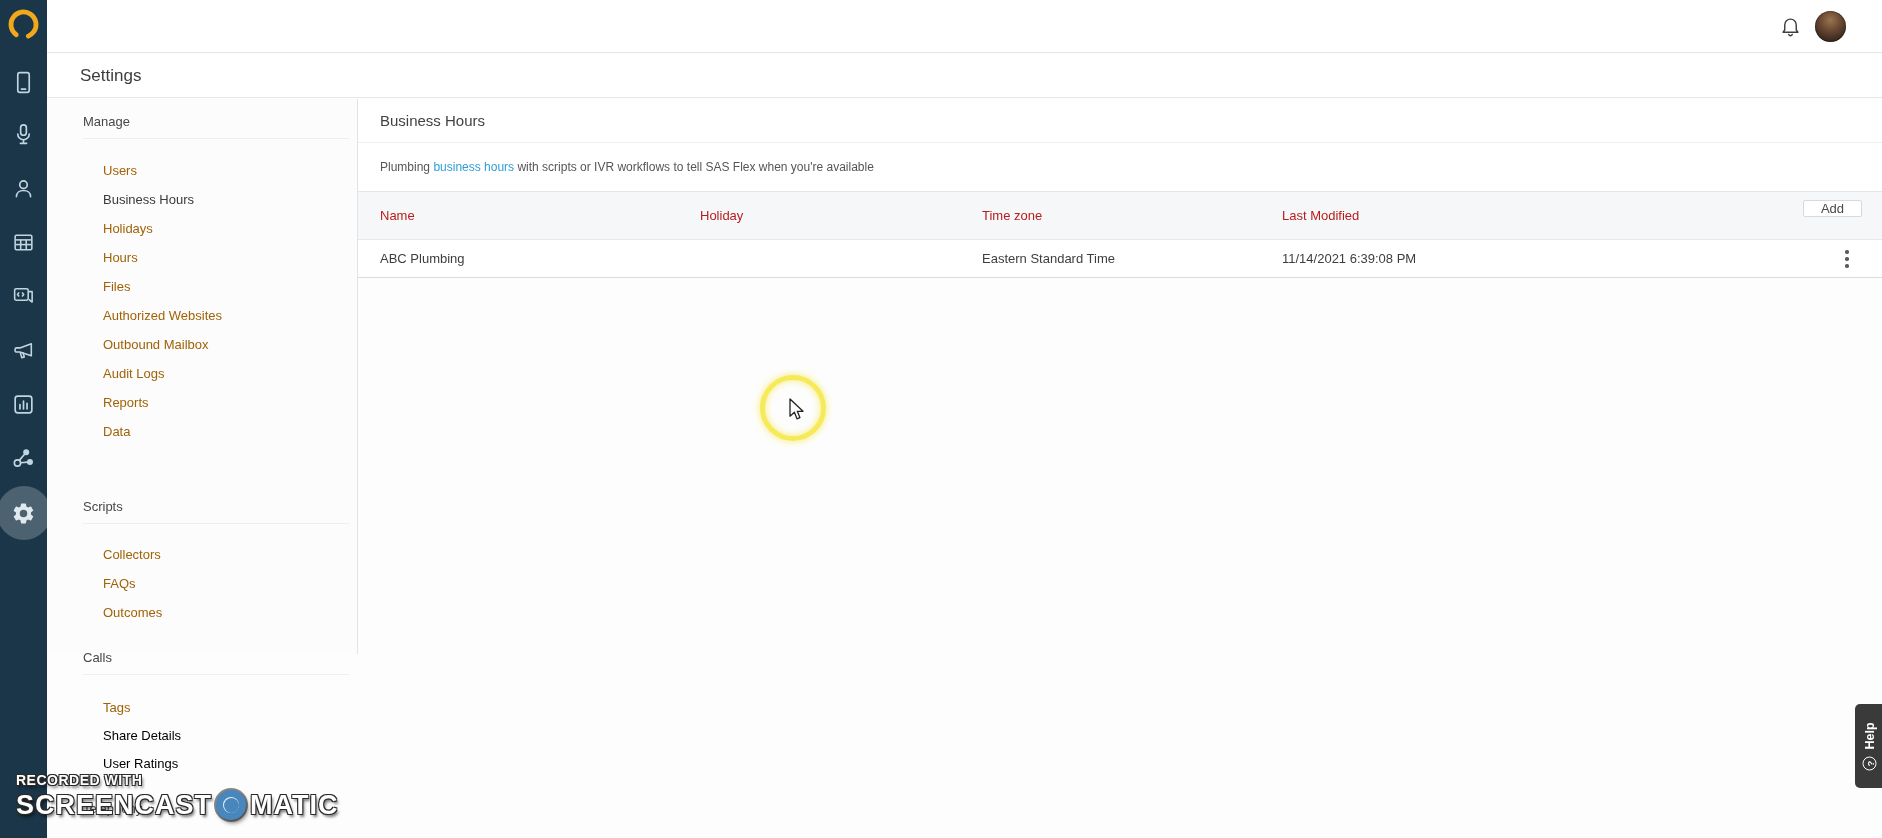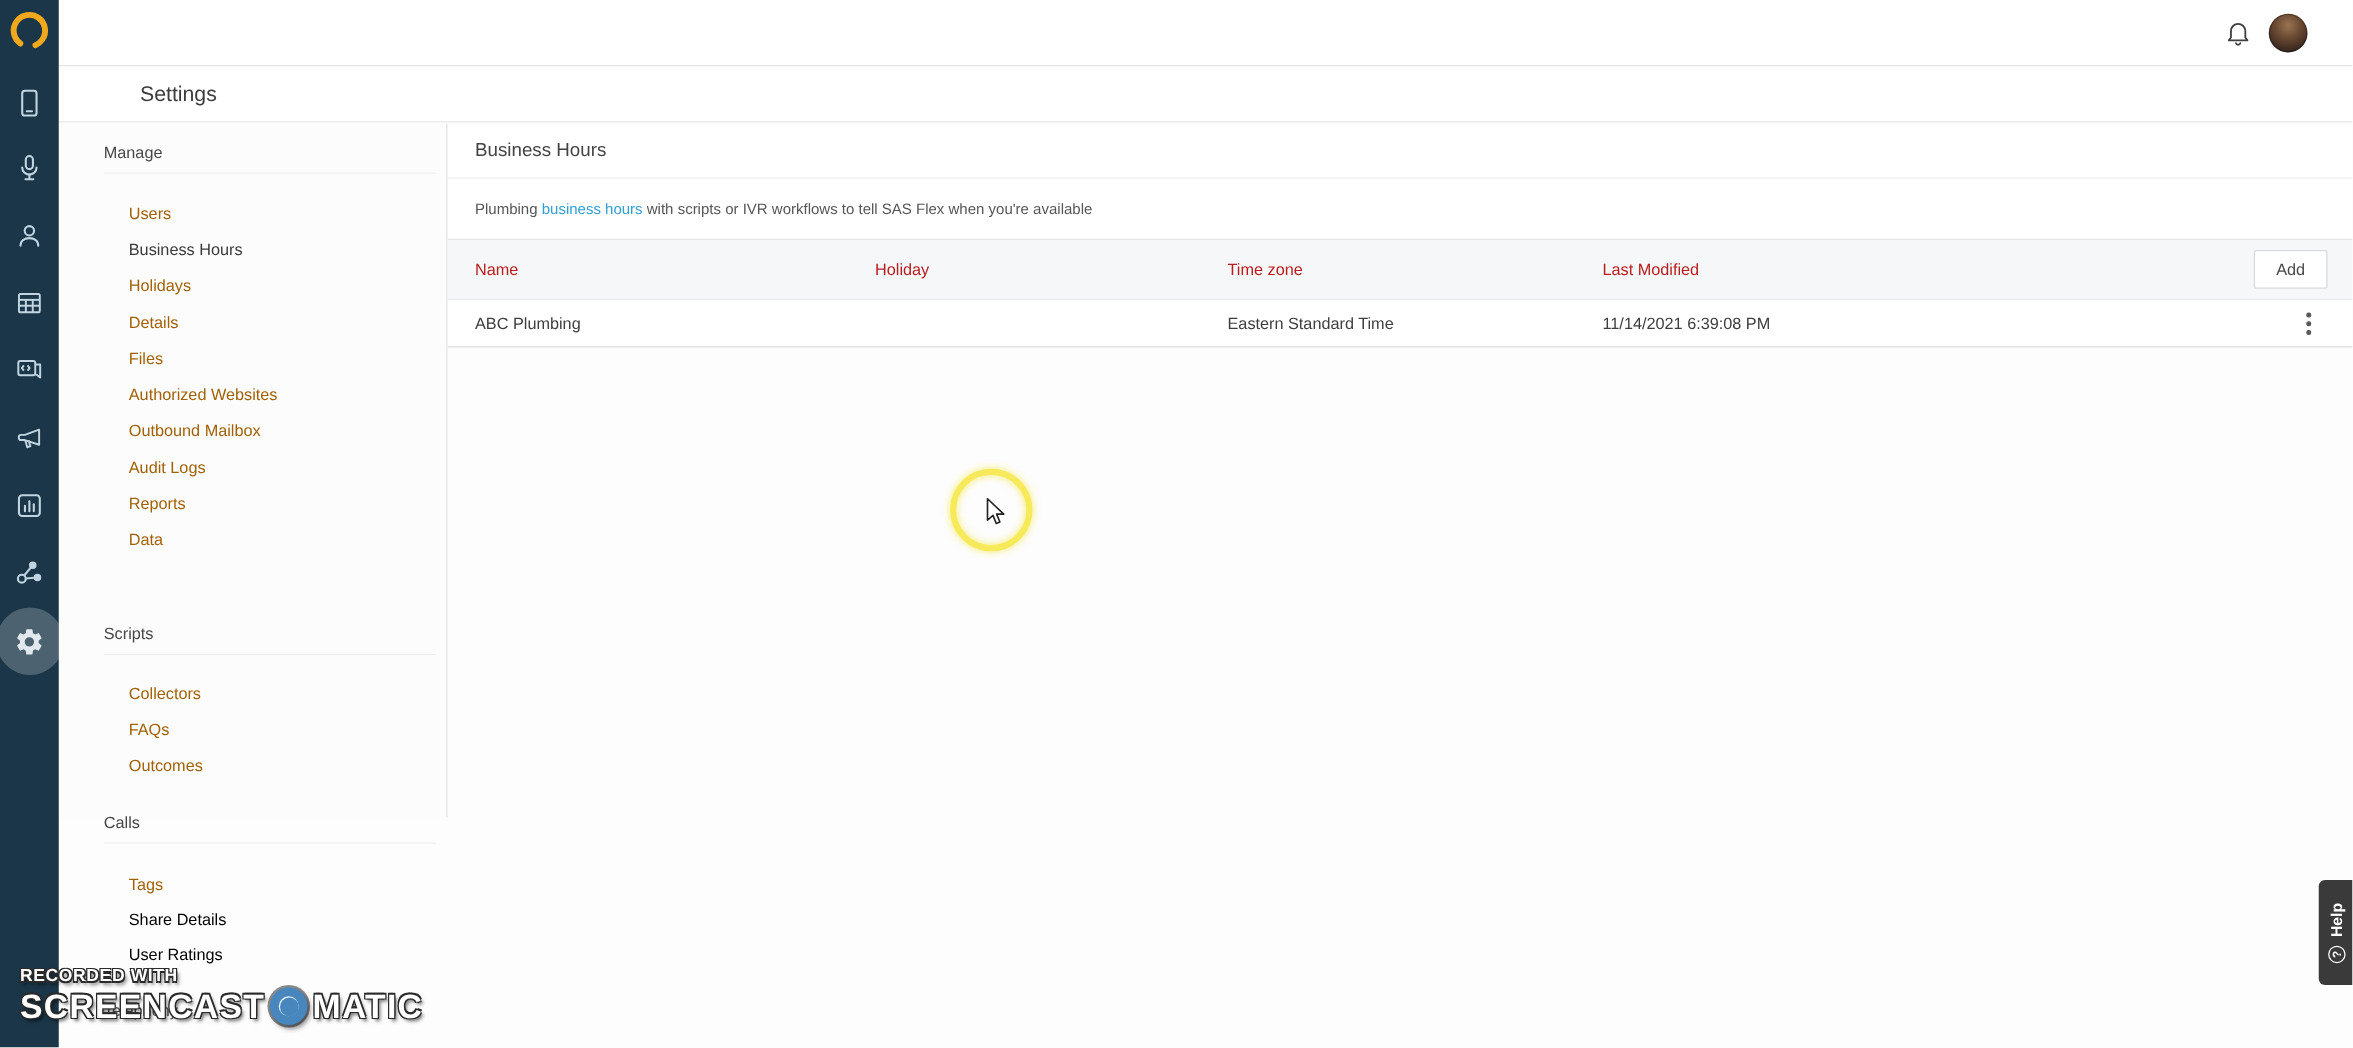--- a/index.html
+++ b/index.html
@@ -13,41 +13,41 @@
   .gear-halo { position:absolute; left:-3px; top:486px; width:54px; height:54px; border-radius:50%; background:rgba(255,255,255,.22); }
 
   
   .topbar { position:absolute; left:47px; top:0; width:1835px; height:53px; background:#fff; border-bottom:1px solid #e6e6e6; z-index:5; }
   .bell { position:absolute; right:80px; top:15px; width:23px; height:23px; cursor:pointer; }
   .avatar { position:absolute; right:36px; top:11px; width:31px; height:31px; border-radius:50%; cursor:pointer;
             background:radial-gradient(circle at 50% 30%, #9a7352 0%, #6b4a33 38%, #3a2a20 75%, #241a13 100%); box-shadow:inset 0 0 0 1px rgba(0,0,0,.25); }
 
   
   .title-band { position:absolute; left:47px; top:54px; width:1835px; height:44px; background:#fff; border-bottom:1px solid #e7e7e7; z-index:4; }
-  .title-band h1 { font-size:17px; font-weight:normal; color:#3d3d3d; line-height:44px; padding-left:33px;margin-left:32px; }
+  .title-band h1 { font-size:17px; font-weight:normal; color:#3d3d3d; line-height:44px; padding-left:33px; }
 
   
   .side-panel { position:absolute; left:47px; top:99px; width:311px; height:555px; background:#fcfcfc; border-right:1px solid #e3e3e3; z-index:3; }
   .nav-h { position:absolute; left:36px; right:8px; height:25px; font-size:13px; color:#474747; border-bottom:1px solid #f0efee; }
   .nav-ul { position:absolute; left:56px; right:8px; list-style:none; }
   .nav-ul li { height:29px; line-height:29px; font-size:13px; color:#a16207; cursor:pointer; }
   .nav-ul.tight li { height:28px; line-height:28px; }
   .nav-ul li.selected { color:#3a3a3a; }
   .nav-ul li.disabled { color:#000000; cursor:default; }
 
   
   .content { position:absolute; left:358px; top:99px; width:1524px; height:739px; background:#fdfdfd; }
   .panel-head { position:relative; height:44px; background:#fff; border-bottom:1px solid #eeeeee; }
   .panel-head h2 { font-size:15px; font-weight:normal; color:#424242; line-height:44px; padding-left:22px; }
   .desc-row { position:relative; height:49px; background:#fff; border-bottom:1px solid #e5e5e5; font-size:12px; color:#565656; line-height:49px; padding-left:22px; }
   .desc-row a { color:#2f9fd5; text-decoration:none; cursor:pointer; }
   .thead { position:relative; height:48px; background:#f6f7f8; border-bottom:1px solid #e9e9e9; }
   .thead span { position:absolute; top:0; line-height:48px; font-size:13px; color:#b91c1c; }
   .col-0 { left:22px; } .col-1 { left:342px; } .col-2 { left:624px; } .col-3 { left:924px; }
-  .add-btn { position:absolute; right:20px; top:8px; width:59px; height:31px; background:#fff; border:1px solid #d9d9d9; border-radius:2px; font-size:13px; color:#484848; font-family:"Liberation Sans",sans-serif; cursor:pointer; }
+  .add-btn { position:absolute; right:20px; top:8px; width:59px; height:17px; background:#fff; border:1px solid #d9d9d9; border-radius:2px; font-size:13px; color:#484848; font-family:"Liberation Sans",sans-serif; cursor:pointer; }
   .trow { position:relative; height:38px; background:#fff; border-bottom:1px solid #dadada; cursor:pointer; }
   .trow span { position:absolute; top:0; line-height:38px; font-size:13px; color:#3e3e3e; }
   .kebab { position:absolute; right:28px; top:9px; width:14px; height:20px; display:flex; flex-direction:column; align-items:center; justify-content:center; gap:3.5px; cursor:pointer; }
   .kebab i { width:3.5px; height:3.5px; border-radius:50%; background:#5a5a5a; }
 
   
   .halo { position:absolute; left:760px; top:375px; width:66px; height:66px; border-radius:50%; border:5px solid rgba(244,229,50,.8);
           box-shadow:0 0 6px 1px rgba(244,229,50,.55), inset 0 0 6px 1px rgba(244,229,50,.55); z-index:40; pointer-events:none; }
   .cursor { position:absolute; left:786px; top:398px; z-index:41; }
 
@@ -158,21 +158,21 @@
 <div class="title-band">
   <h1>Settings</h1>
 </div>
 
 <div class="side-panel">
   <div class="nav-h" style="top:15px">Manage</div>
   <ul class="nav-ul" style="top:57px">
     <li>Users</li>
     <li class="selected">Business Hours</li>
     <li>Holidays</li>
-    <li>Details</li>
+    <li>Hours</li>
     <li>Files</li>
     <li>Authorized Websites</li>
     <li>Outbound Mailbox</li>
     <li>Audit Logs</li>
     <li>Reports</li>
     <li>Data</li>
   </ul>
 
   <div class="nav-h" style="top:400px">Scripts</div>
   <ul class="nav-ul" style="top:441px">

